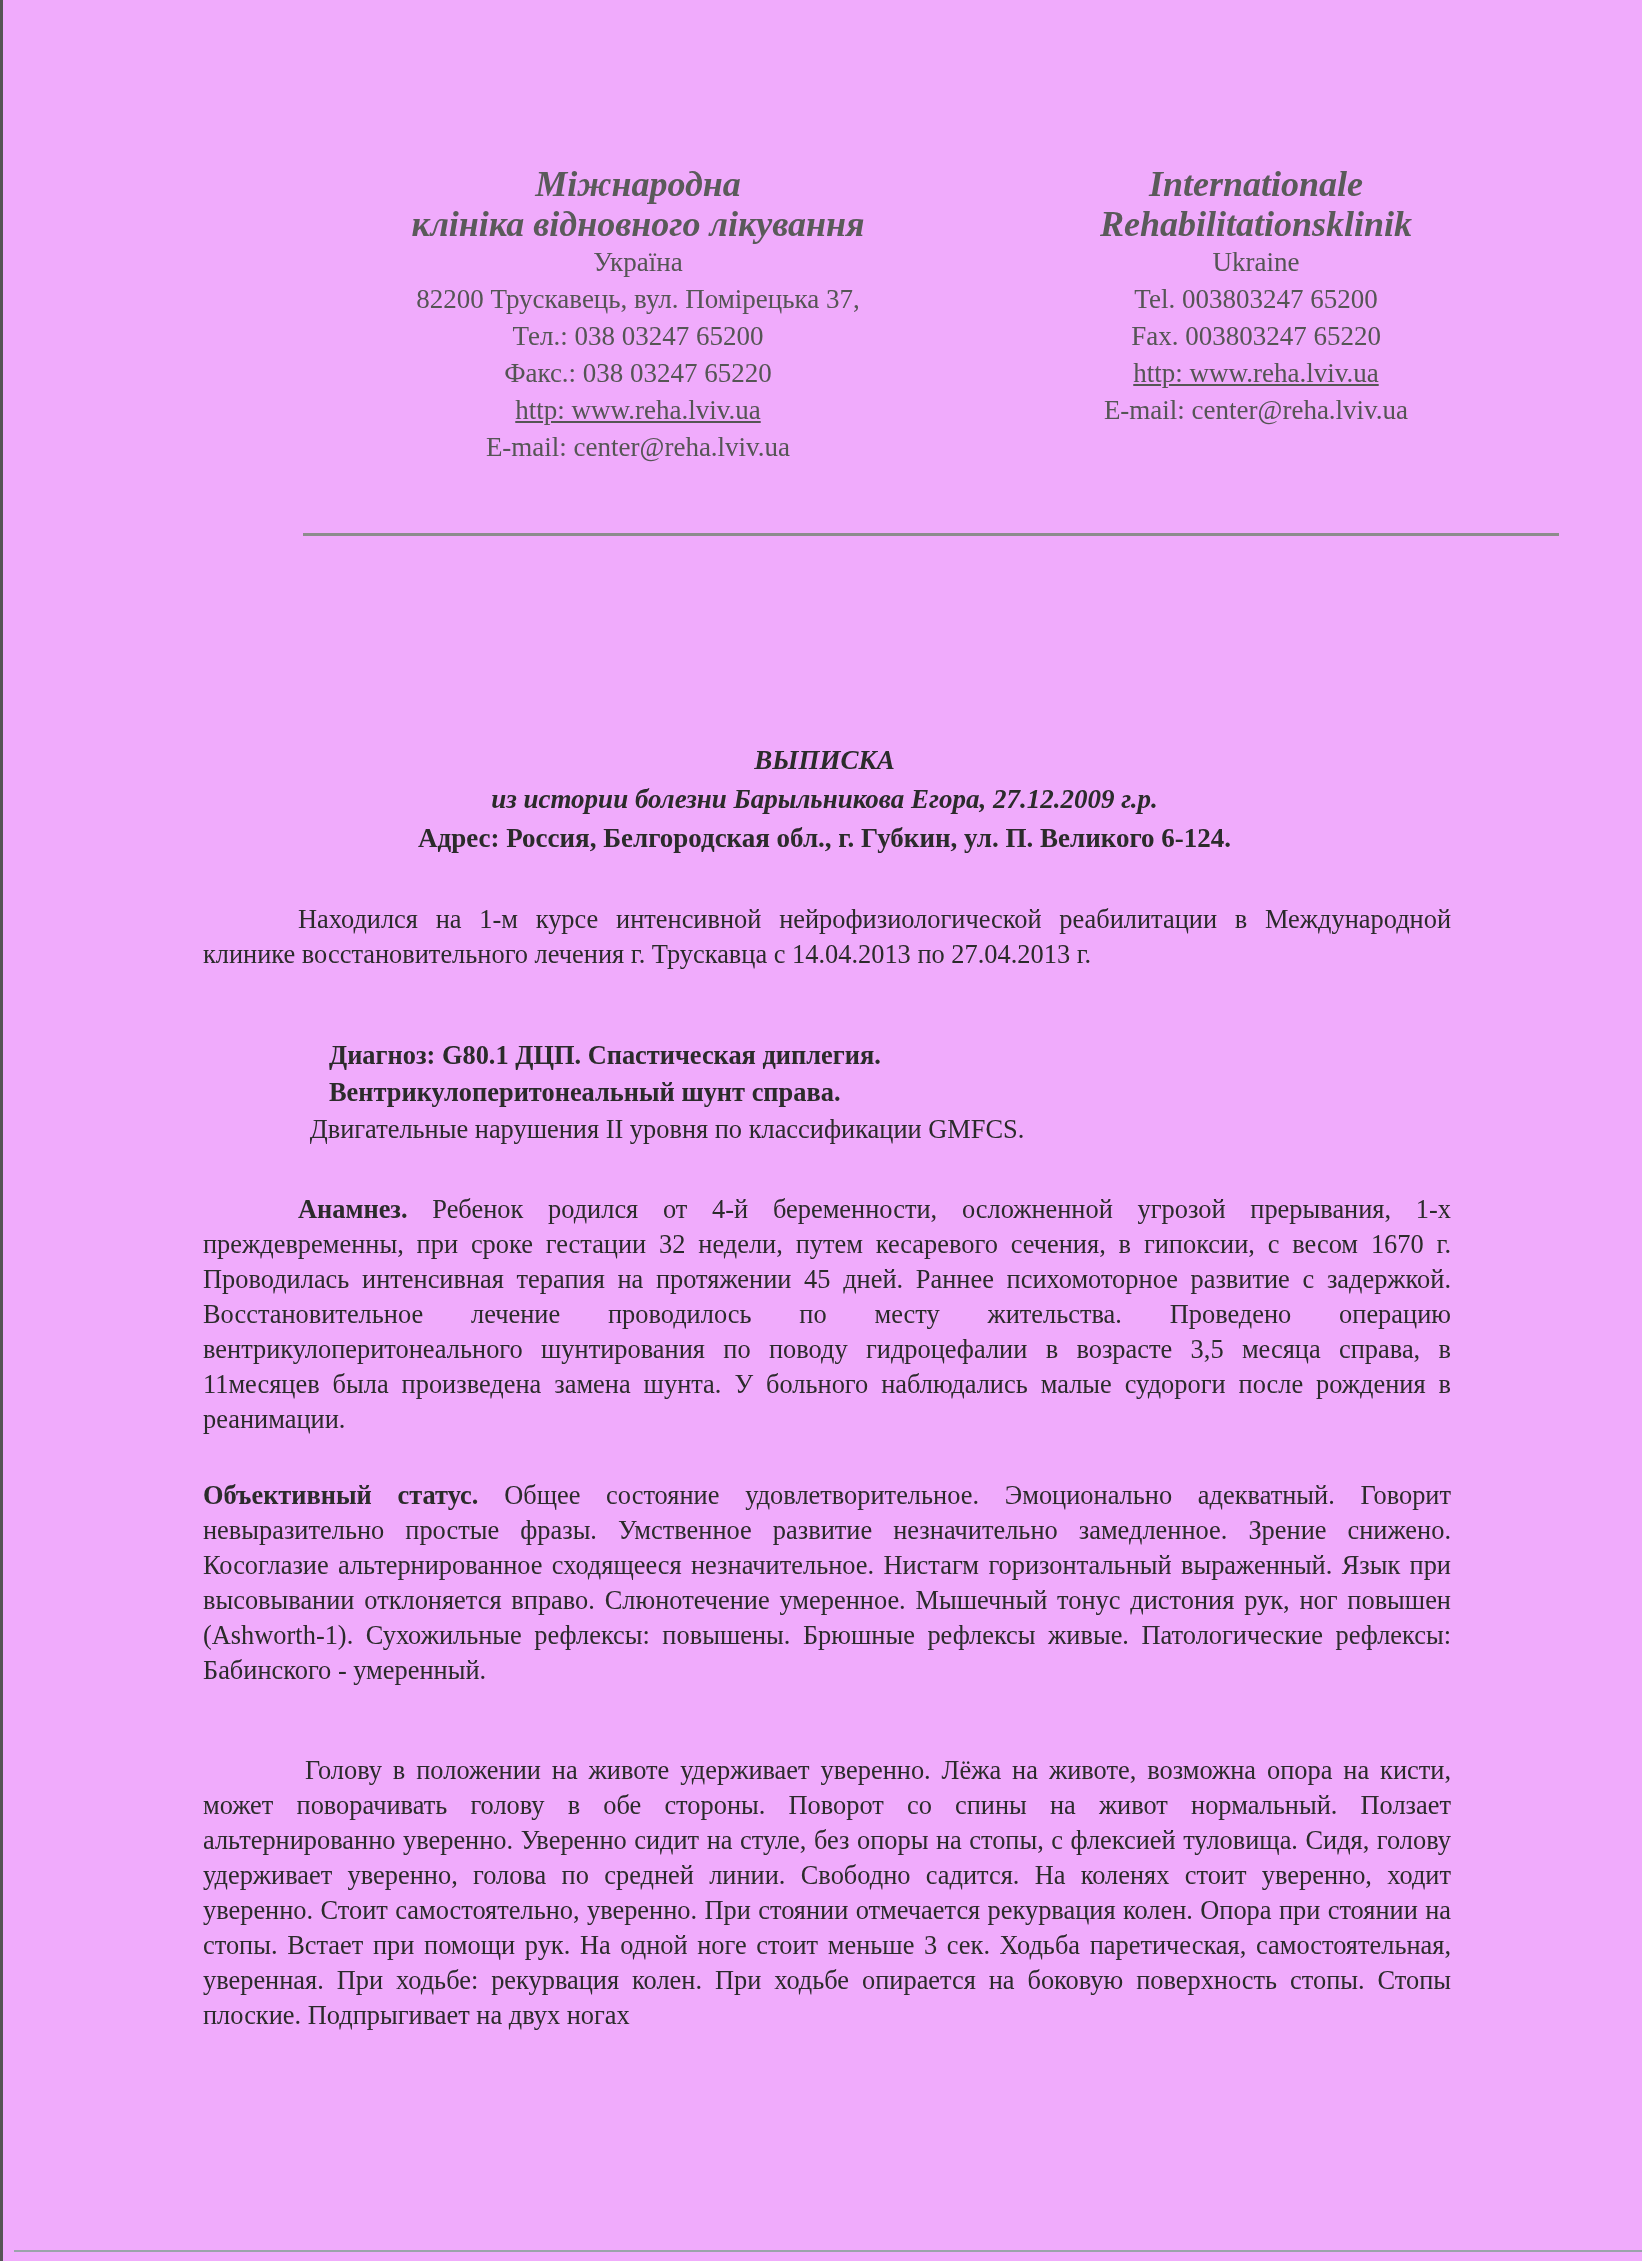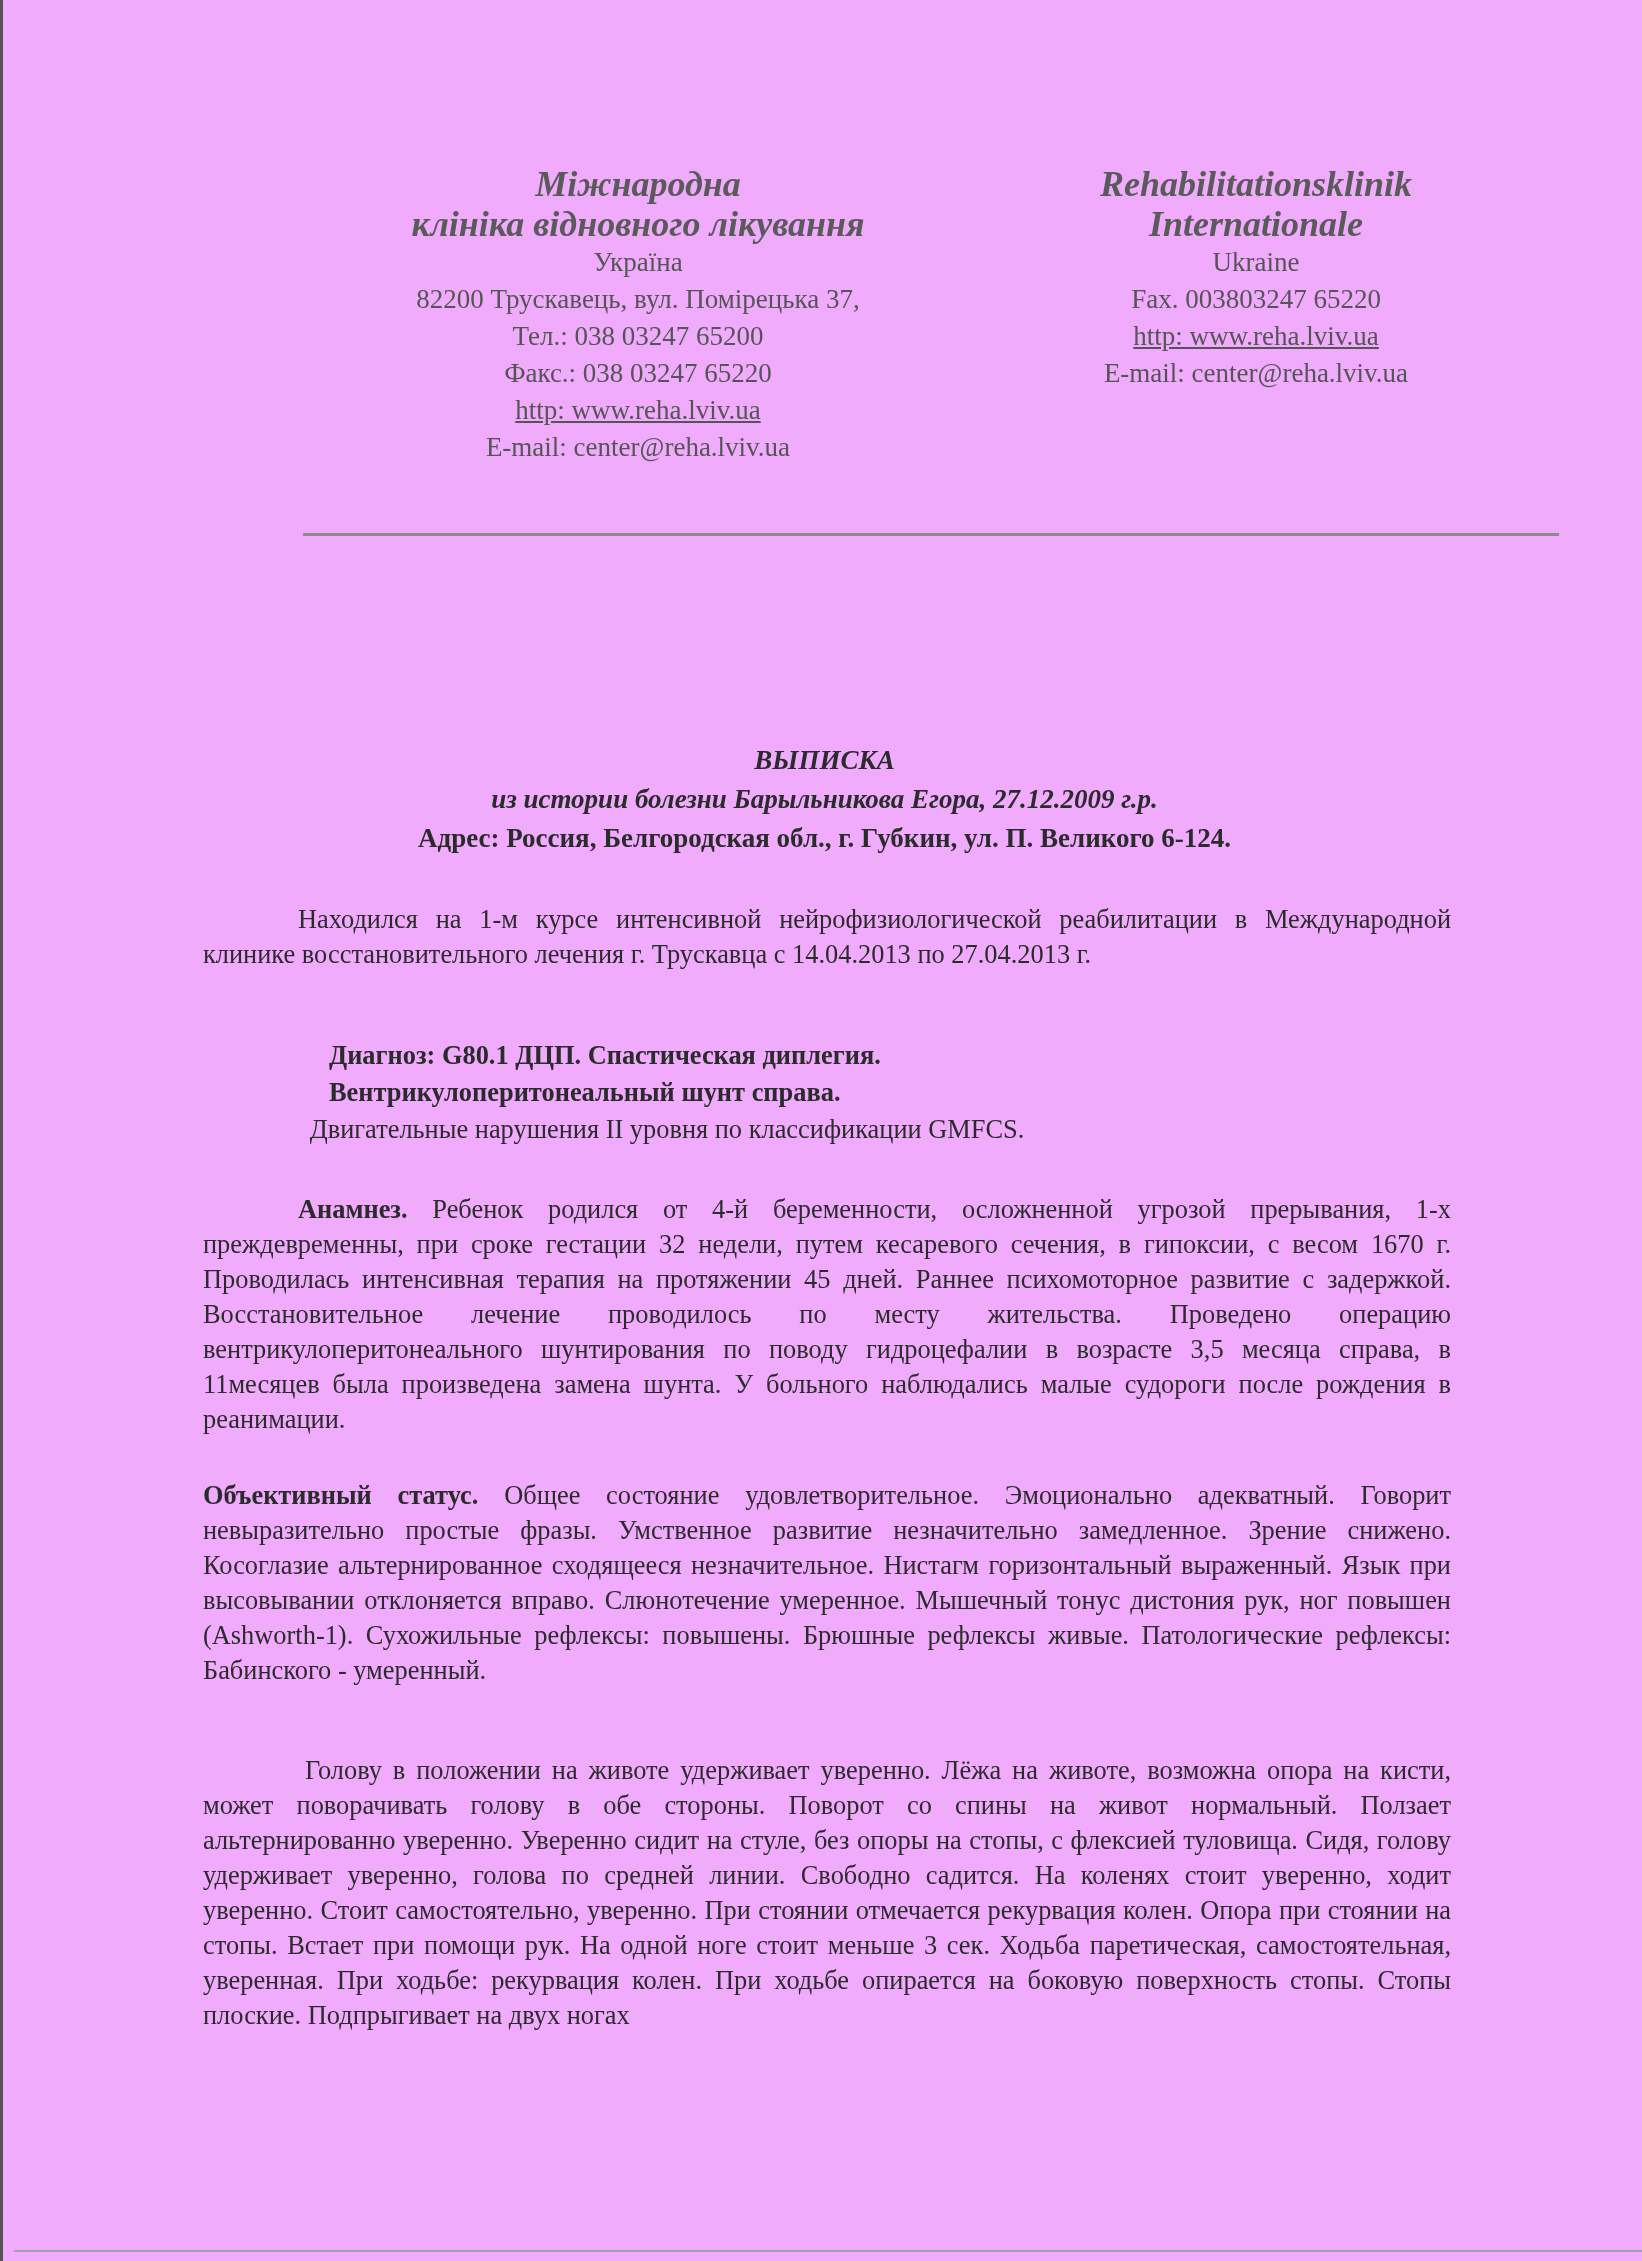--- a/index.html
+++ b/index.html
@@ -44,23 +44,24 @@
     <div class="hdr-title">клініка  відновного лікування</div>
     <div class="hdr-line">Україна</div>
     <div class="hdr-line">82200  Трускавець, вул. Помірецька 37,</div>
     <div class="hdr-line">Тел.:    038 03247  65200</div>
     <div class="hdr-line">Факс.: 038 03247  65220</div>
     <div class="hdr-line hdr-link">http: www.reha.lviv.ua</div>
     <div class="hdr-line">E-mail: center@reha.lviv.ua</div>
   </div>
 
   <div class="hdr-col hdr-right">
+    <div class="hdr-title">Internationale</div>
     <div class="hdr-title">Rehabilitationsklinik</div>
-    <div class="hdr-title">Internationale</div>
     <div class="hdr-line">Ukraine</div>
+    <div class="hdr-line">Tel.  003803247 65200</div>
     <div class="hdr-line">Fax. 003803247 65220</div>
     <div class="hdr-line hdr-link">http: www.reha.lviv.ua</div>
     <div class="hdr-line">E-mail: center@reha.lviv.ua</div>
   </div>
 
   <div class="divider"></div>
 
   <div class="title-block">
     <div class="t-main">ВЫПИСКА</div>
     <div class="t-sub">из истории болезни  Барыльникова Егора, 27.12.2009 г.р.</div>

